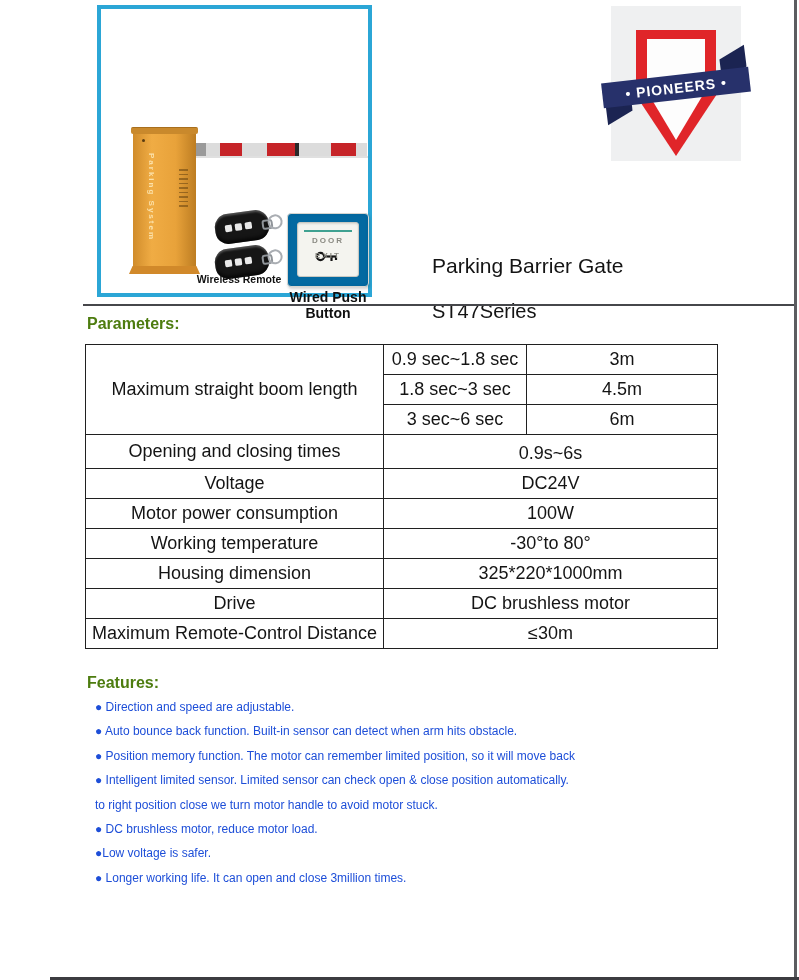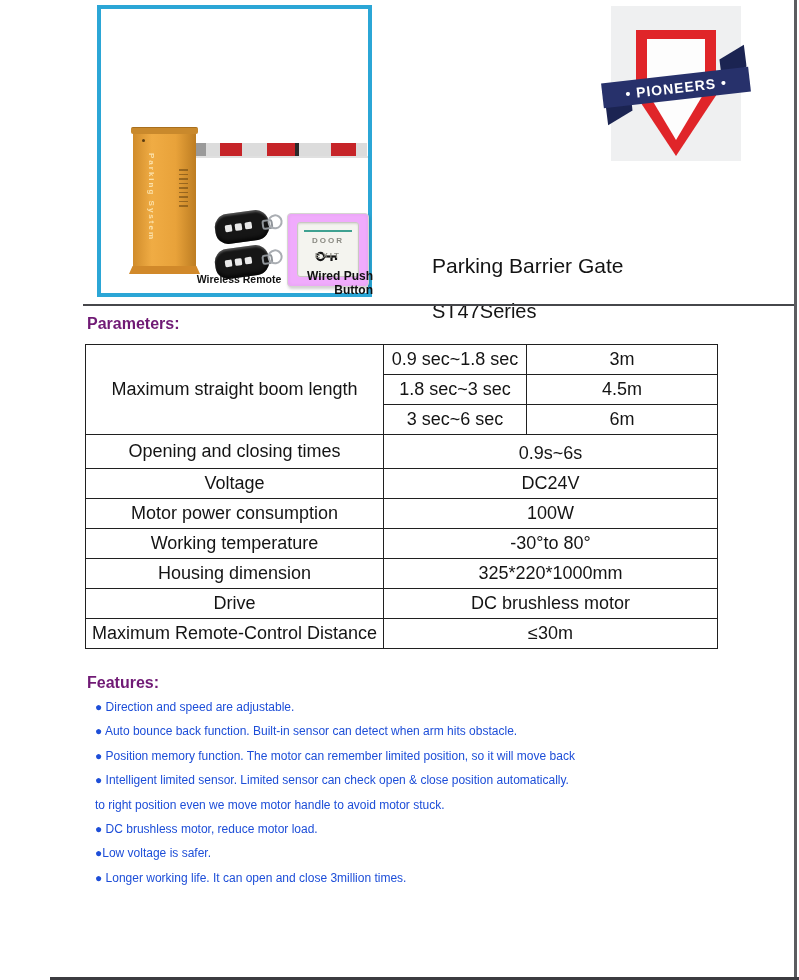--- a/index.html
+++ b/index.html
@@ -36,35 +36,35 @@
           transform:rotate(-8deg);}
   .remote .btns{position:absolute;left:10px;top:11px;display:flex;gap:3px;}
   .remote .btns span{display:block;width:7px;height:7px;background:#e9e9e9;border-radius:1.5px;}
   .remote .ring{position:absolute;right:-14px;top:7px;width:11px;height:11px;border:2.5px solid #a9adb2;
                 border-radius:50%;background:transparent;}
   .remote .link{position:absolute;right:-4px;top:11px;width:7px;height:6px;border:2px solid #8f9499;border-radius:3px;}
   .remote1{left:114px;top:203px;}
   .remote2{left:114px;top:238px;}
 
   
-  .pushbtn{position:absolute;left:186px;top:204px;width:80px;height:72px;background:#f0abfc;
+  .pushbtn{position:absolute;left:186px;top:204px;width:80px;height:72px;background:#0369a1;
            border:1px solid #d5d5d0;border-radius:4px;
            box-shadow:1px 2px 3px rgba(0,0,0,.18), inset 0 0 4px rgba(0,0,0,.05);}
   .pushbtn .btn-face{position:absolute;left:9px;top:8px;right:9px;bottom:9px;background:#f4f4ef;
            border:1px solid #c9c9c2;border-radius:3px;box-shadow:inset 0 1px 2px rgba(0,0,0,.12);}
   .pushbtn .teal-line{position:absolute;left:6px;top:7px;right:6px;height:2px;background:#3fa191;}
   .pushbtn .door,.pushbtn .exit{position:absolute;left:0;right:0;text-align:center;
            font-size:8px;font-weight:bold;color:#8a8a82;letter-spacing:2px;}
   .pushbtn .door{top:13px;}
   .pushbtn .exit{top:28px;}
   .pushbtn .keyicon{position:absolute;left:50%;top:26px;transform:translateX(-50%);}
 
   .caption{position:absolute;font-weight:bold;color:#101010;text-align:center;}
   .cap-wireless{left:92px;top:264px;width:92px;font-size:10.5px;}
-  .cap-wired{left:182px;top:260px;width:90px;font-size:12px;text-align:right;}
+  .cap-wired{left:182px;top:280px;width:90px;font-size:14px;}
 
   
   .logo{position:absolute;left:611px;top:6px;width:130px;height:155px;background:#eff0f1;}
   .shield-outer{position:absolute;left:25px;top:24px;width:80px;height:126px;background:#e02529;
                 clip-path:polygon(0 0,100% 0,100% 52%,50% 100%,0 52%);}
   .shield-inner{position:absolute;left:36px;top:33px;width:58px;height:101px;background:#fdfdfd;
                 clip-path:polygon(0 0,100% 0,100% 52%,50% 100%,0 52%);}
   .tail{position:absolute;width:26px;height:22px;background:#1b2452;}
   .tail-left{left:-5px;top:90px;transform:rotate(-7deg) skewY(-24deg);}
   .tail-right{left:109px;top:46px;transform:rotate(-7deg) skewY(-24deg);}
@@ -76,21 +76,21 @@
   .title-block{position:absolute;left:432px;top:210px;}
   .title-line1{font-size:21px;color:#141414;margin-top:44px;}
   .title-line2{font-size:20px;color:#141414;margin-top:22px;}
 
   
   .hr-line{position:absolute;left:83px;top:304px;width:713px;height:2px;background:#46474b;}
   .right-edge{position:absolute;left:794px;top:0;width:3px;height:980px;background:#5b5c60;}
   .bottom-edge{position:absolute;left:50px;top:977px;width:749px;height:3px;background:#3c3c40;}
 
   
-  .sec-heading{position:absolute;font-size:16px;font-weight:bold;color:#701a75;}
+  .sec-heading{position:absolute;font-size:16px;font-weight:bold;color:#4d7c0f;}
   .params-heading{left:87px;top:315px;}
   .features-heading{left:87px;top:674px;}
 
   
   .param-table{position:absolute;left:85px;top:344px;border-collapse:collapse;
                width:632px;table-layout:fixed;}
   .param-table td{border:1.5px solid #202020;text-align:center;font-size:18px;color:#141414;
                   height:29px;padding:0 4px;}
   .param-table col.c1{width:298px;}
   .param-table col.c2{width:143px;}
@@ -239,19 +239,19 @@
       </tr>
     </tbody>
   </table>
 
   <div class="sec-heading features-heading">Features:</div>
   <div class="features-list">
     <div class="feature-line">● Direction and speed are adjustable.</div>
     <div class="feature-line">● Auto bounce back function. Built-in sensor can detect when arm hits obstacle.</div>
     <div class="feature-line">● Position memory function. The motor can remember limited position, so it will move back</div>
     <div class="feature-line">● Intelligent limited sensor. Limited sensor can check open &amp; close position automatically.</div>
-    <div class="feature-line">to right position even we move motor handle to avoid motor stuck.</div>
+    <div class="feature-line">to right position close we turn motor handle to avoid motor stuck.</div>
     <div class="feature-line">● DC brushless motor, reduce motor load.</div>
     <div class="feature-line">●Low voltage is safer.</div>
     <div class="feature-line">● Longer working life. It can open and close 3million times.</div>
   </div>
 
 </div>
 
 </body></html>

